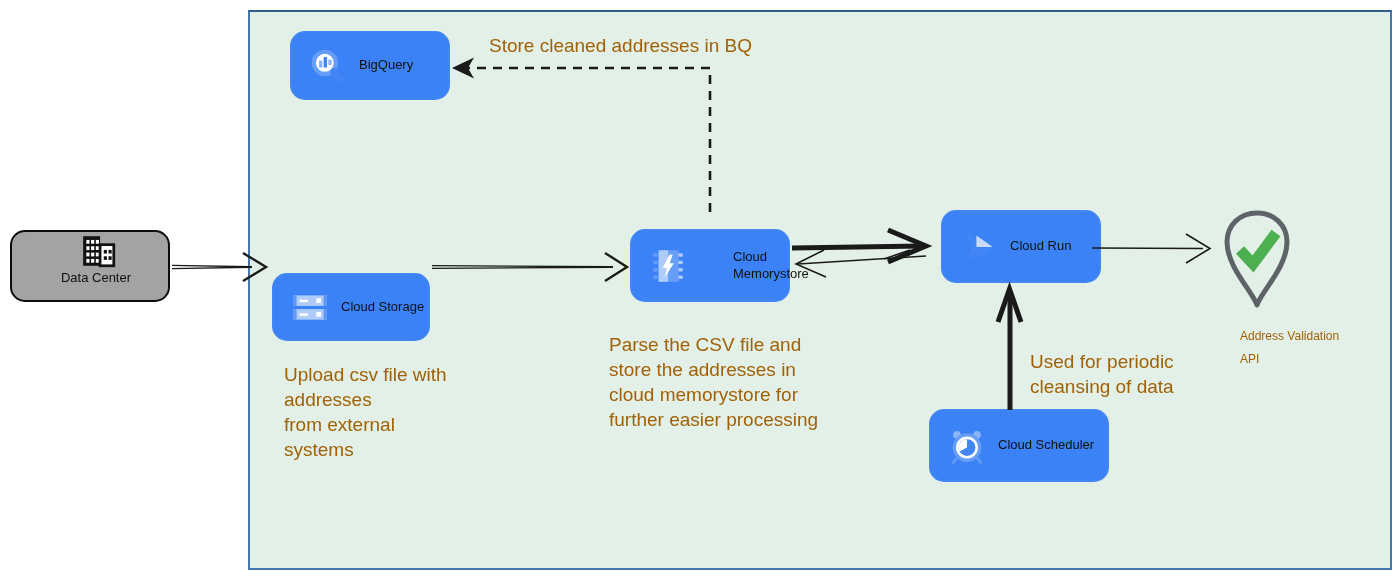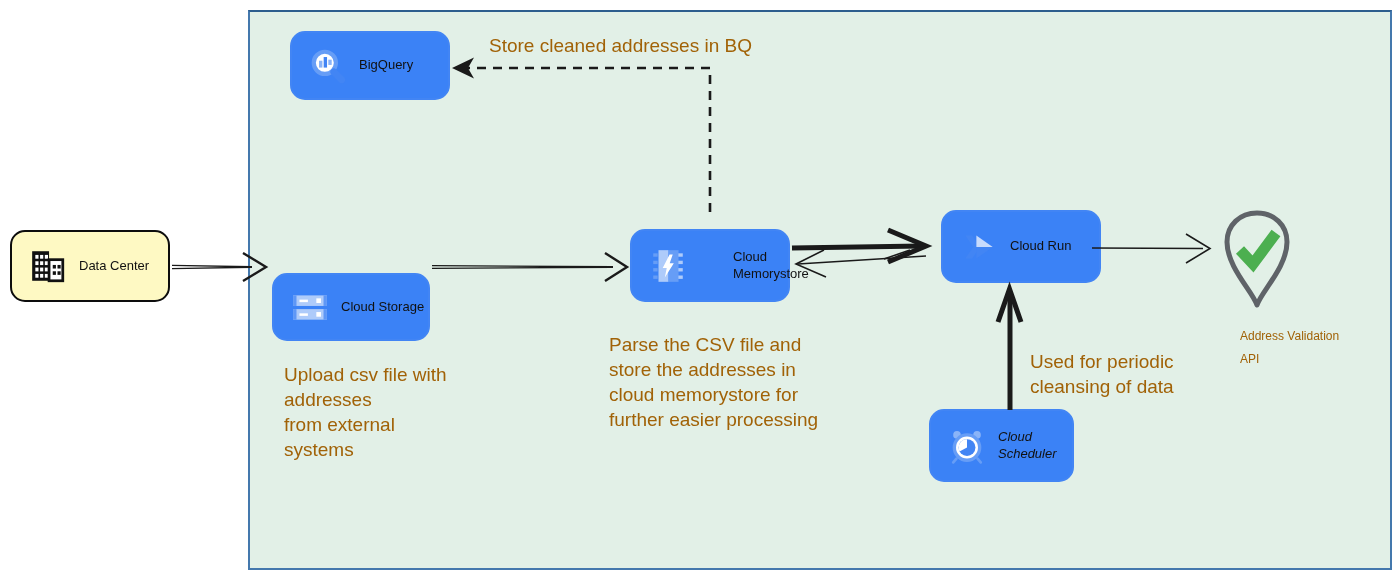--- a/index.html
+++ b/index.html
@@ -32,28 +32,28 @@
     border: 2px solid #4285f4;
   }
   .node .icon { flex: 0 0 auto; margin-left: 17px; width: 38px; height: 38px; }
   .node .label {
     margin-left: 12px;
     font-size: 13px;
     color: #111111;
     line-height: 1.25;
     white-space: pre-line;
   }
-  .node-datacenter { background: #fef9c3; border: 2px solid #0d0d0d; }
+  .node-datacenter { background: #a3a3a3; border: 2px solid #0d0d0d; flex-direction: column; }
 
   #node-data-center      { left: 10px;  top: 230px; width: 160px; height: 72px; }
   #node-bigquery         { left: 290px; top: 31px;  width: 160px; height: 69px; }
   #node-cloud-storage    { left: 272px; top: 230px; width: 158px; height: 68px; margin-top: 43px; }
   #node-cloud-memorystore{ left: 630px; top: 229px; width: 160px; height: 73px; gap: 34px; }
   #node-cloud-run        { left: 930px; top: 210px; width: 160px; height: 73px; margin-left: 11px; }
-  #node-cloud-scheduler  { left: 929px; top: 409px; width: 145px; height: 73px; font-style: italic; }
+  #node-cloud-scheduler  { left: 929px; top: 409px; width: 180px; height: 73px; }
   #node-cloud-memorystore .label { max-width: 82px; }
 
   
   .note {
     position: absolute;
     font-size: 19px;
     color: #a16207;
     line-height: 25px;
     white-space: pre-line;
   }

